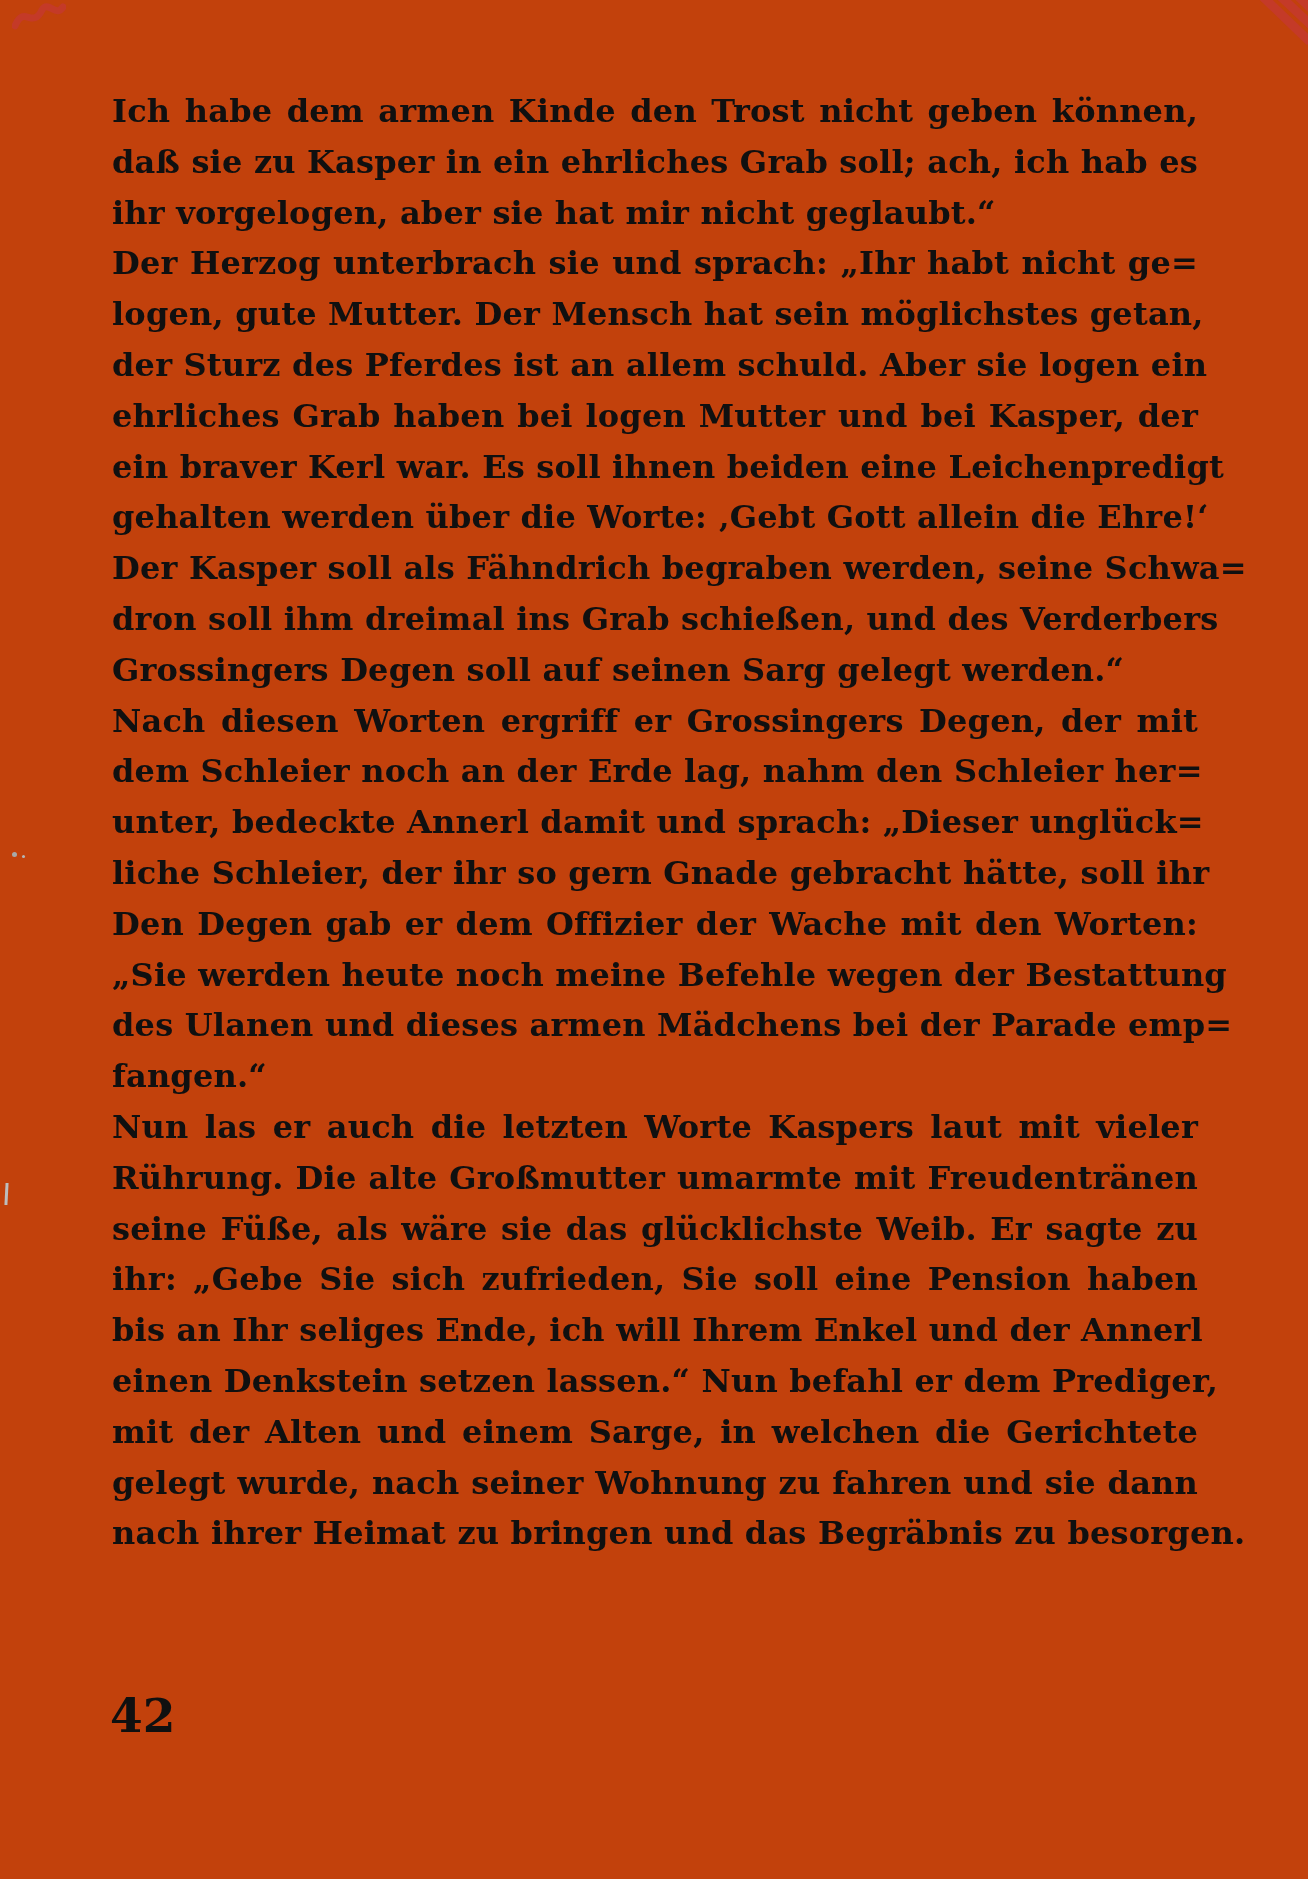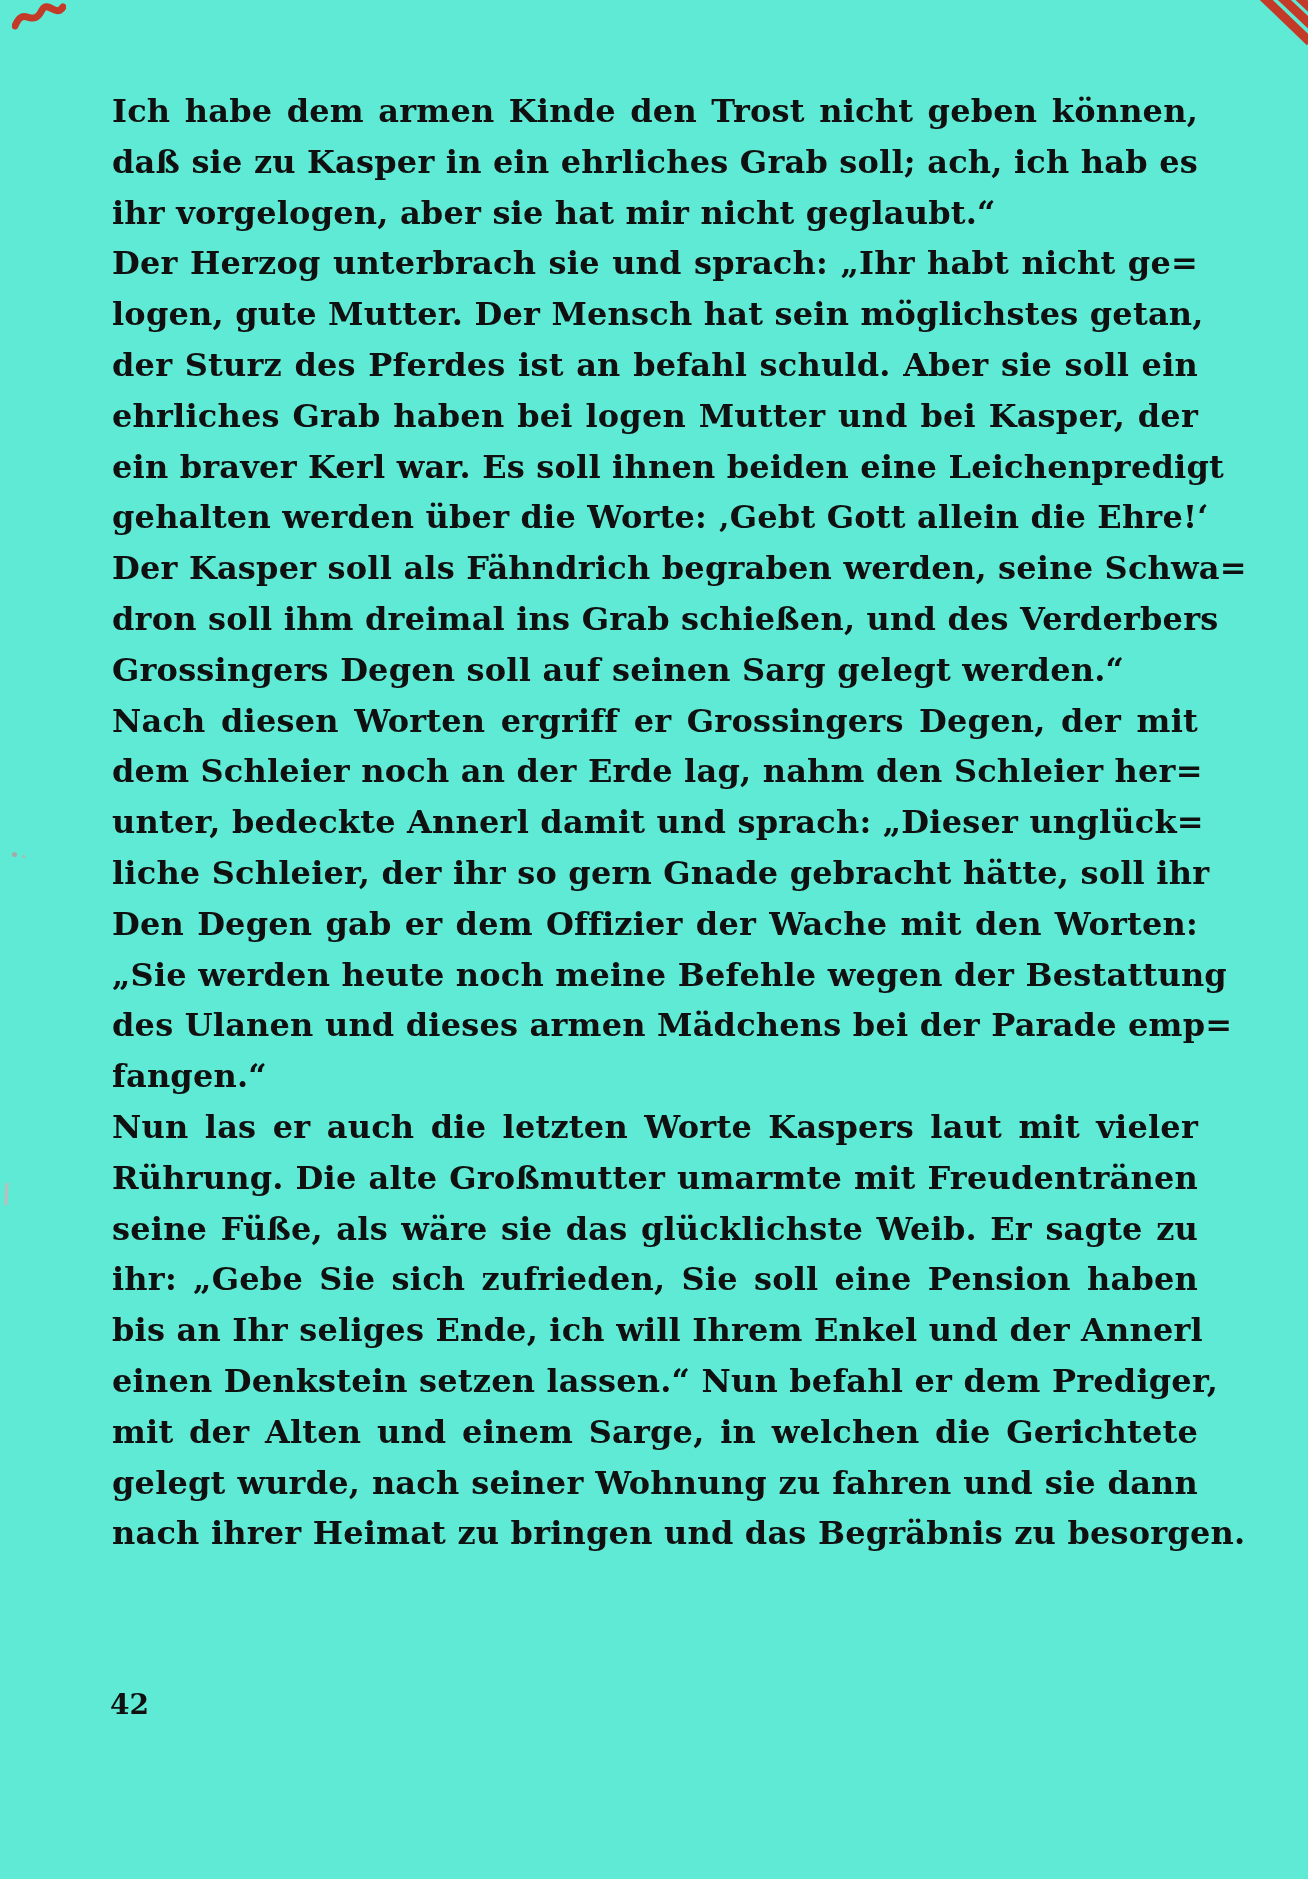--- a/index.html
+++ b/index.html
@@ -5,21 +5,21 @@
   html, body { margin: 0; padding: 0; }
   body {
     width: 1308px; height: 1879px;
     background: #ffffff;
     position: relative;
     font-family: "DejaVu Serif", serif;
     overflow: hidden;
   }
   .page {
     position: absolute; inset: 0;
-    background: #5eead4;
+    background: #c2410c;
   }
   .textblock {
     position: absolute;
     left: 112px; top: 86px;
     width: 1086px;
   }
   .line {
     height: 50.8px;
     line-height: 50.8px;
     font-size: 32px;
@@ -32,21 +32,21 @@
     white-space: nowrap;
     overflow: visible;
   }
   .line.end {
     text-align: center;
     text-align-last: left;
   }
   .pagenum {
     position: absolute;
     left: 110px; top: 1688px;
-    font-size: 28px;
+    font-size: 47px;
     font-weight: bold;
     color: #101010;
   }
   .artifact-tl {
     position: absolute; left: 12px; top: 0px;
     width: 54px; height: 36px;
   }
   .artifact-tr {
     position: absolute; right: 0px; top: 0px;
     width: 76px; height: 54px;
@@ -81,21 +81,21 @@
 
   <div class="speck-dots"></div>
   <div class="speck-dash"></div>
 
   <div class="textblock">
     <div class="line">Ich habe dem armen Kinde den Trost nicht geben können,</div>
     <div class="line">daß sie zu Kasper in ein ehrliches Grab soll; ach, ich hab es</div>
     <div class="line end">ihr vorgelogen, aber sie hat mir nicht geglaubt.“</div>
     <div class="line">Der Herzog unterbrach sie und sprach: „Ihr habt nicht ge=</div>
     <div class="line">logen, gute Mutter. Der Mensch hat sein möglichstes getan,</div>
-    <div class="line">der Sturz des Pferdes ist an befahl schuld. Aber sie soll ein</div>
+    <div class="line">der Sturz des Pferdes ist an allem schuld. Aber sie logen ein</div>
     <div class="line">ehrliches Grab haben bei logen Mutter und bei Kasper, der</div>
     <div class="line">ein braver Kerl war. Es soll ihnen beiden eine Leichenpredigt</div>
     <div class="line">gehalten werden über die Worte: ‚Gebt Gott allein die Ehre!‘</div>
     <div class="line">Der Kasper soll als Fähndrich begraben werden, seine Schwa=</div>
     <div class="line">dron soll ihm dreimal ins Grab schießen, und des Verderbers</div>
     <div class="line end">Grossingers Degen soll auf seinen Sarg gelegt werden.“</div>
     <div class="line">Nach diesen Worten ergriff er Grossingers Degen, der mit</div>
     <div class="line">dem Schleier noch an der Erde lag, nahm den Schleier her=</div>
     <div class="line">unter, bedeckte Annerl damit und sprach: „Dieser unglück=</div>
     <div class="line">liche Schleier, der ihr so gern Gnade gebracht hätte, soll ihr</div>

